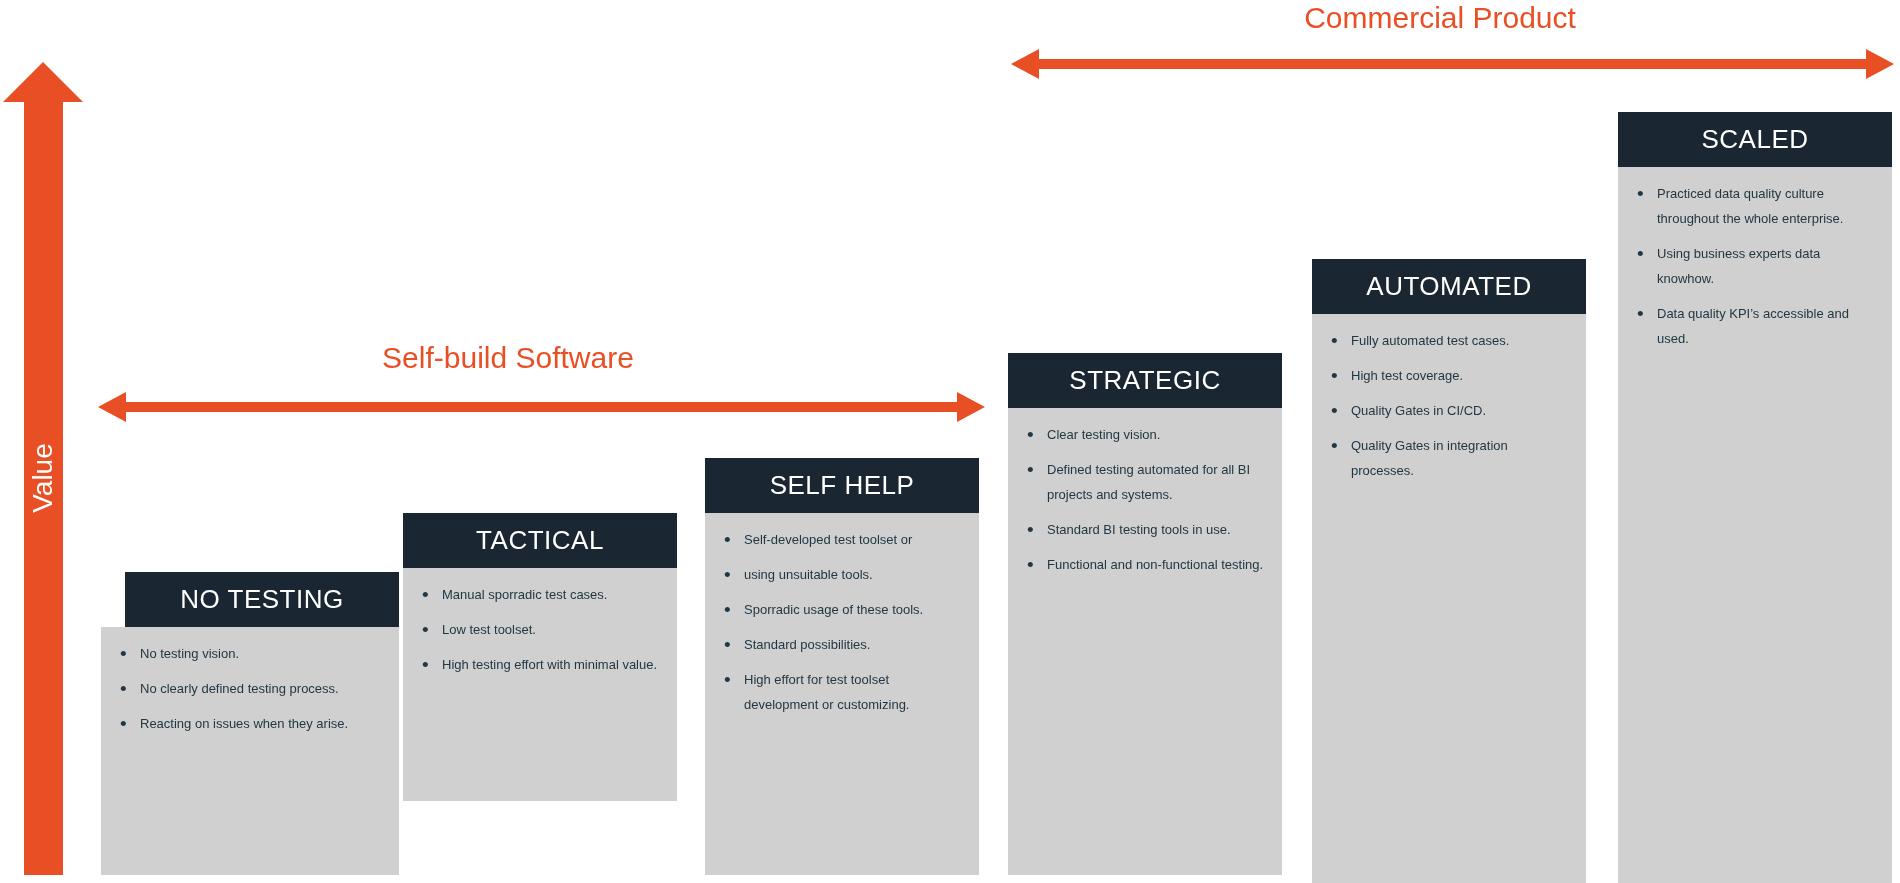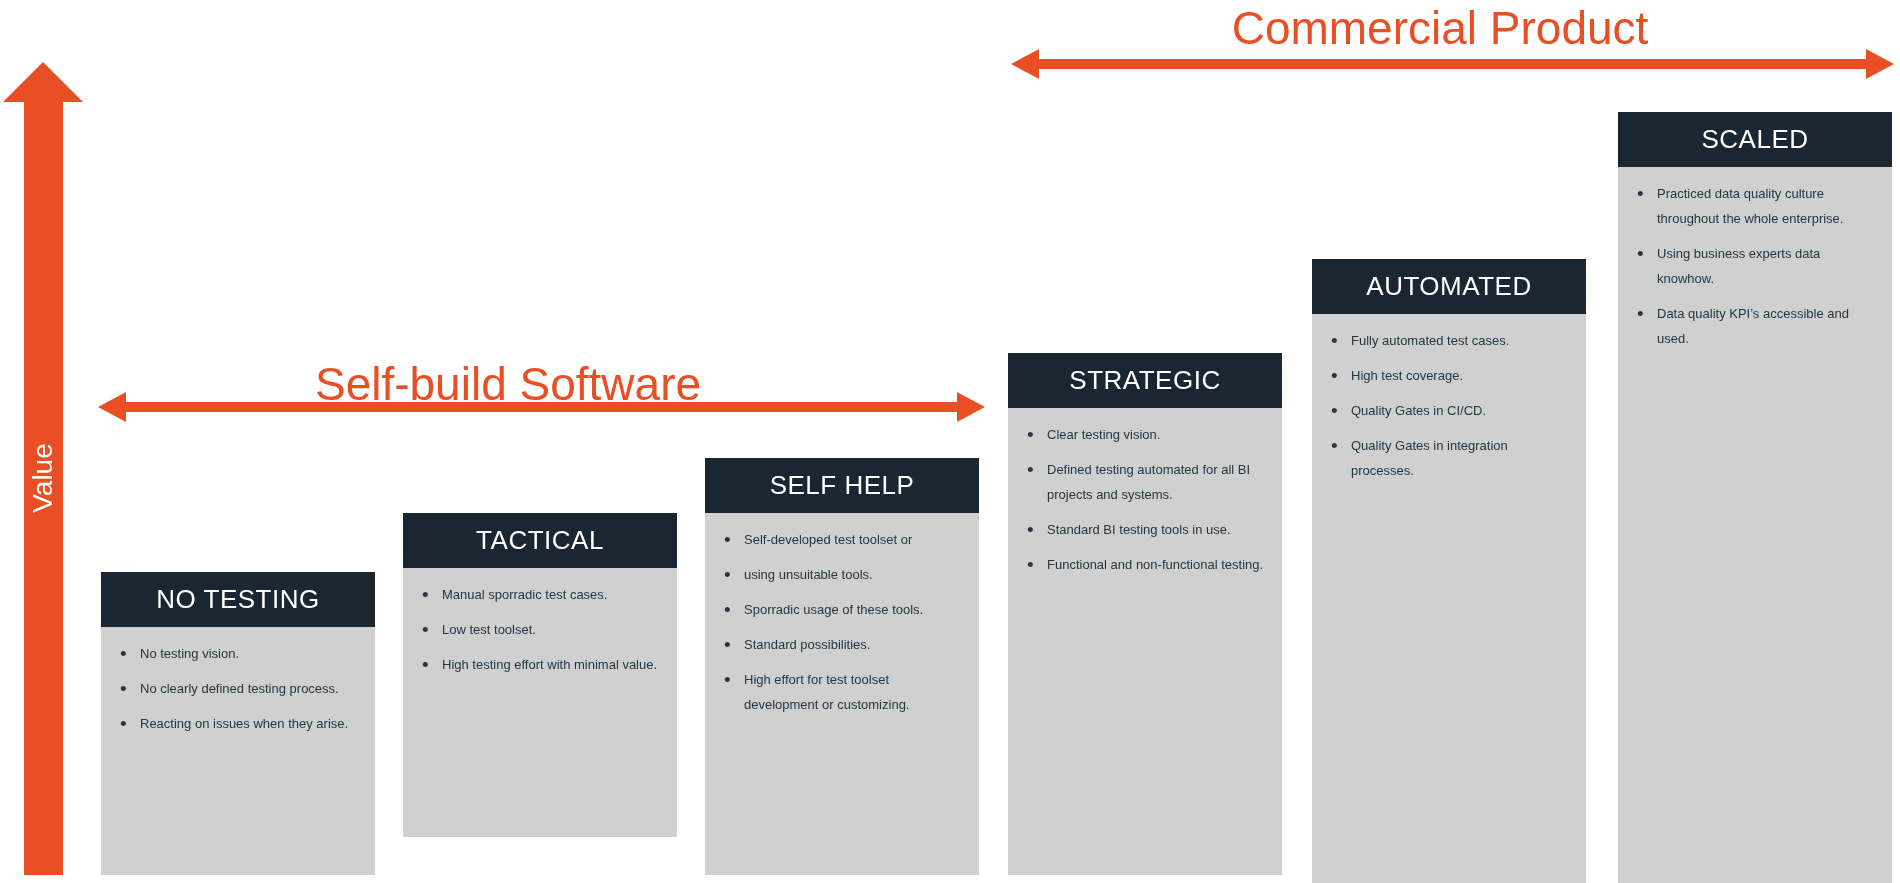--- a/index.html
+++ b/index.html
@@ -24,28 +24,28 @@
   .hrange .head-left{position:absolute;left:0;top:0;width:0;height:0;
     border-top:15px solid transparent;border-bottom:15px solid transparent;
     border-right:28px solid var(--accent-orange);}
   .hrange .head-right{position:absolute;right:0;top:0;width:0;height:0;
     border-top:15px solid transparent;border-bottom:15px solid transparent;
     border-left:28px solid var(--accent-orange);}
   .range-selfbuild{left:98px;top:392px;width:887px;}
   .range-commercial{left:1011px;top:49px;width:883px;}
 
   .range-label{position:absolute;text-align:center;color:var(--accent-orange);
-    font-size:46px;white-space:nowrap;}
-  .label-selfbuild{left:98px;width:820px;top:357px;}
+    font-size:30px;white-space:nowrap;}
+  .label-selfbuild{left:98px;width:820px;top:341px;}
   .label-commercial{left:1011px;width:858px;top:1px;}
 
   
   .column{position:absolute;width:274px;}
-  .col-1{left:101px;top:572px;height:303px;}
-  .col-2{left:403px;top:513px;height:324px;}
+  .col-1{left:101px;top:572px;height:303px;padding-left:24px;}
+  .col-2{left:403px;top:513px;height:288px;}
   .col-3{left:705px;top:458px;height:417px;}
   .col-4{left:1008px;top:353px;height:522px;}
   .col-5{left:1312px;top:243px;height:632px;margin-top:16px;}
   .col-6{left:1618px;top:93px;height:782px;margin-top:19px;}
 
   .col-header{height:55px;line-height:55px;background:var(--header-dark);
     color:var(--header-text);font-size:26px;text-align:center;letter-spacing:0.5px;}
   .col-body{position:absolute;top:55px;left:0;right:0;bottom:0;background:var(--body-gray);
     padding:14px 12px 0 19px;box-sizing:border-box;}
   .bullet{display:flex;margin-bottom:10px;}

